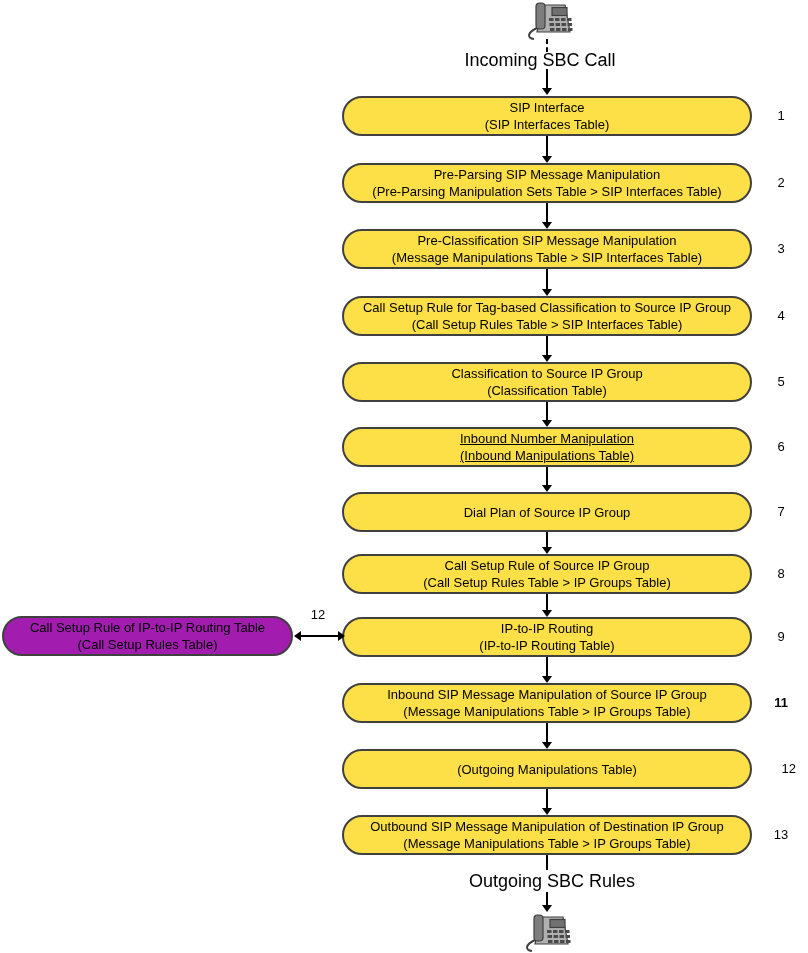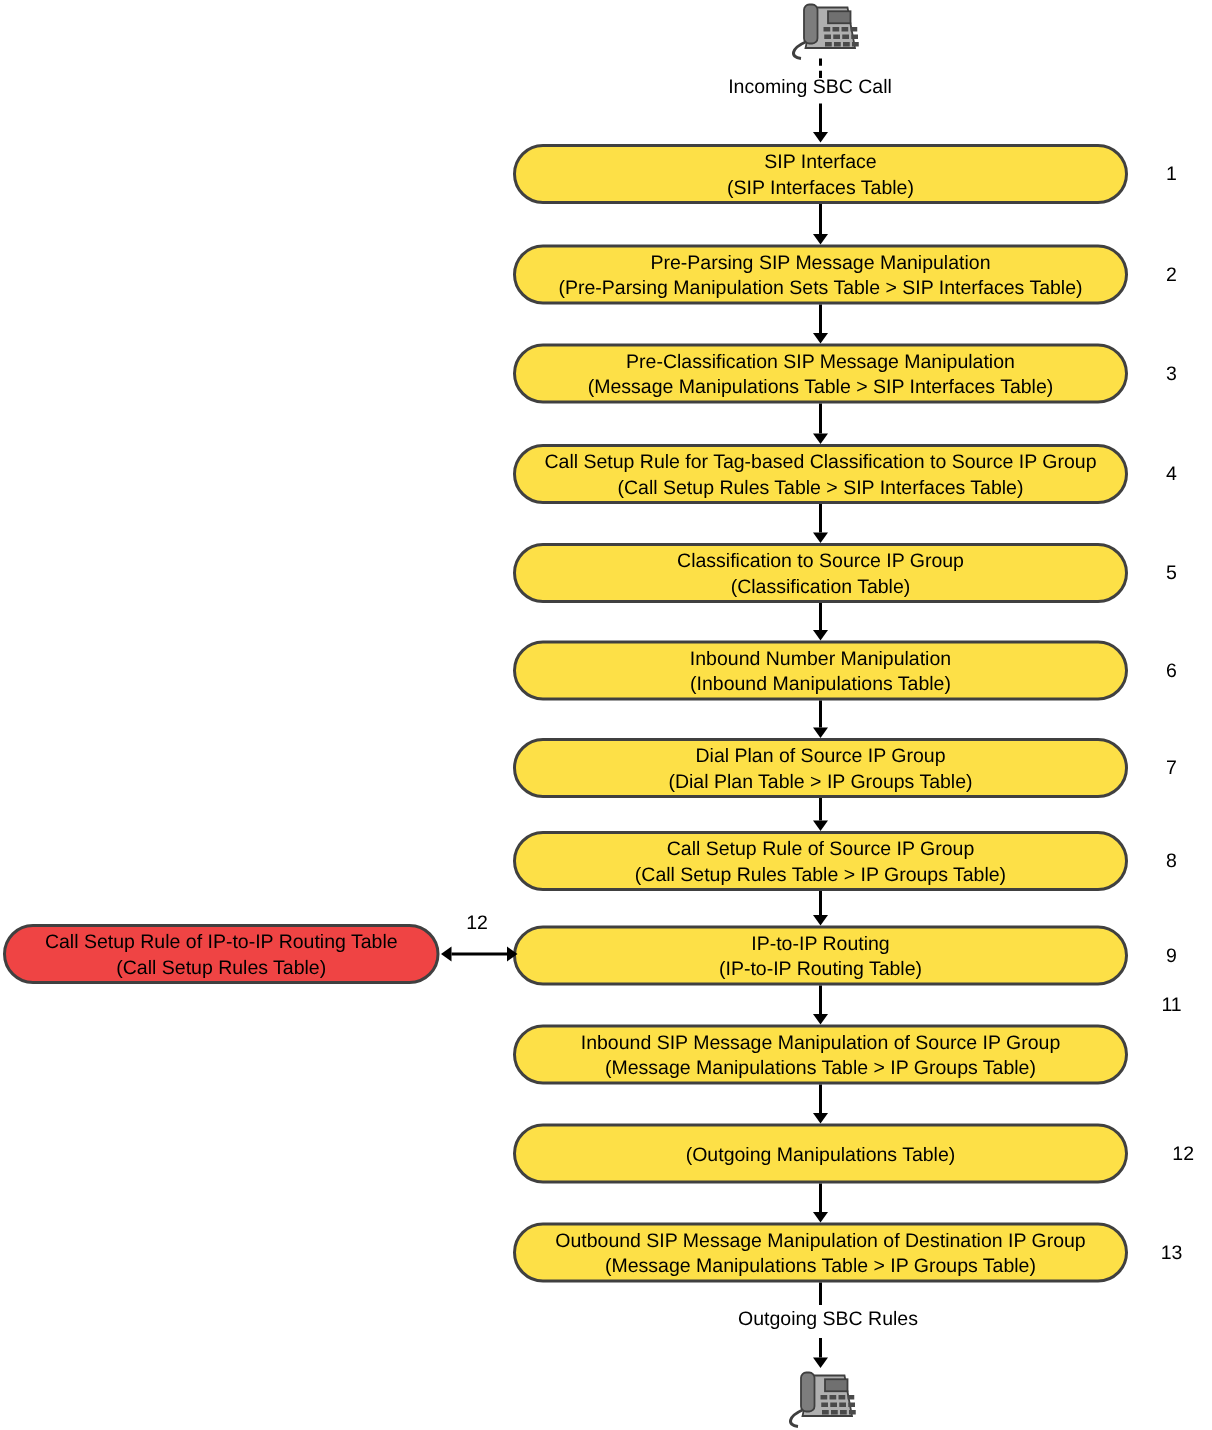--- a/index.html
+++ b/index.html
@@ -24,38 +24,38 @@
     display: flex; flex-direction: column;
     justify-content: center; align-items: center;
     font-size: 13px; line-height: 17px;
     text-align: center;
     white-space: nowrap;
   }
   .side-box {
     position: absolute;
     left: 2px; top: 616px; width: 291px; height: 40px;
     box-sizing: border-box;
-    background: #ef4444;
+    background: #a21caf;
     border: 2px solid #404040;
     border-radius: 20px;
     display: flex; flex-direction: column;
     justify-content: center; align-items: center;
     font-size: 13px; line-height: 17px;
     text-align: center;
     white-space: nowrap;
   }
   .step-num {
     position: absolute;
     left: 766px; width: 30px;
     text-align: center;
     font-size: 13px;
   }
   .flow-label {
     position: absolute;
-    font-size: 13px;
+    font-size: 18px;
     text-align: center;
   }
   .varrow {
     position: absolute;
     left: 546px;
     width: 2px;
     background: #000;
   }
   .varrow.head::after {
     content: "";
@@ -145,45 +145,44 @@
       <div class="flow-box" style="top: 296px;">
         <div>Call Setup Rule for Tag-based Classification to Source IP Group</div>
         <div>(Call Setup Rules Table &gt; SIP Interfaces Table)</div>
       </div>
       <div class="step-num" style="top: 308px;">4</div>
       <div class="flow-box" style="top: 362px;">
         <div>Classification to Source IP Group</div>
         <div>(Classification Table)</div>
       </div>
       <div class="step-num" style="top: 374px;">5</div>
-      <div class="flow-box" style="top: 427px;">
+      <div class="flow-box" style="top: 427px; text-decoration: underline;">
         <div>Inbound Number Manipulation</div>
         <div>(Inbound Manipulations Table)</div>
       </div>
       <div class="step-num" style="top: 439px;">6</div>
       <div class="flow-box" style="top: 492px;">
         <div>Dial Plan of Source IP Group</div>
-        <div>(Dial Plan Table &gt; IP Groups Table)</div>
       </div>
       <div class="step-num" style="top: 504px;">7</div>
       <div class="flow-box" style="top: 554px;">
         <div>Call Setup Rule of Source IP Group</div>
         <div>(Call Setup Rules Table &gt; IP Groups Table)</div>
       </div>
       <div class="step-num" style="top: 566px;">8</div>
       <div class="flow-box" style="top: 617px;">
         <div>IP-to-IP Routing</div>
         <div>(IP-to-IP Routing Table)</div>
       </div>
       <div class="step-num" style="top: 629px;">9</div>
       <div class="flow-box" style="top: 683px;">
         <div>Inbound SIP Message Manipulation of Source IP Group</div>
         <div>(Message Manipulations Table &gt; IP Groups Table)</div>
       </div>
-      <div class="step-num" style="top: 662px;">11</div>
+      <div class="step-num" style="top: 695px; font-weight: bold;">11</div>
       <div class="flow-box" style="top: 749px;">
         <div>(Outgoing Manipulations Table)</div>
       </div>
       <div class="step-num" style="top: 761px; text-align: right;">12</div>
       <div class="flow-box" style="top: 815px;">
         <div>Outbound SIP Message Manipulation of Destination IP Group</div>
         <div>(Message Manipulations Table &gt; IP Groups Table)</div>
       </div>
       <div class="step-num" style="top: 827px;">13</div>
     </div>

